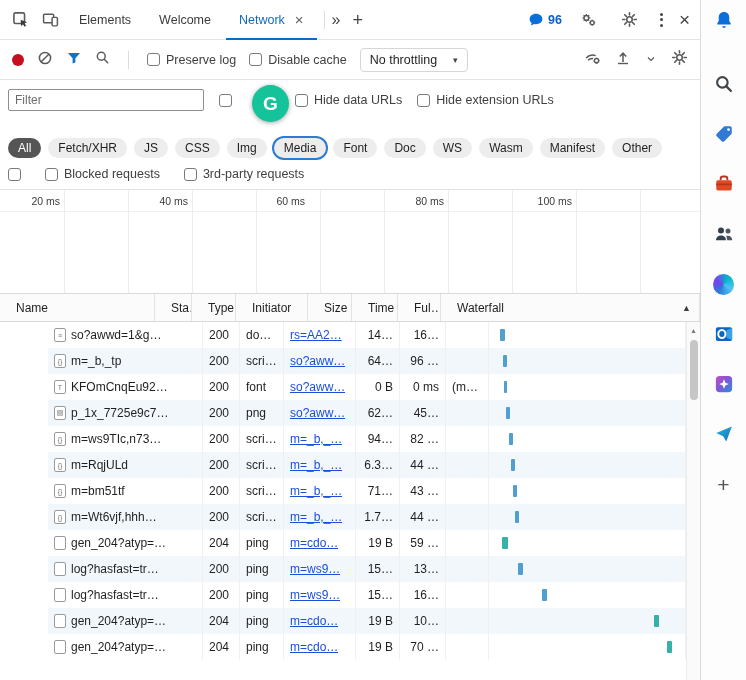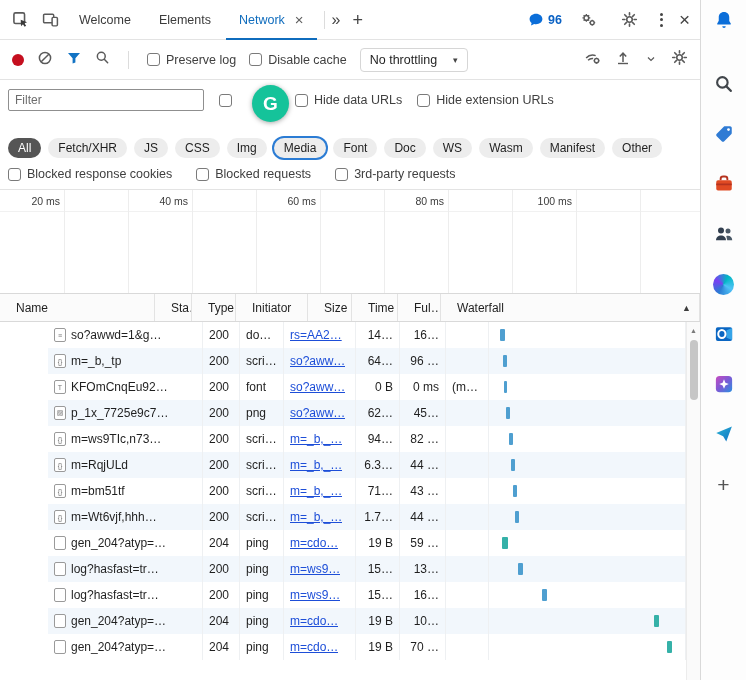--- a/index.html
+++ b/index.html
@@ -92,22 +92,22 @@
             <rect x="1.8" y="1.8" width="10" height="10" rx="1.5" fill="none" stroke="#5a5a5a" stroke-width="1.5"></rect>
             <path d="M8.2 8.2l6 2.3-2.5 1 1.6 2.4-1.4.9-1.6-2.4-1.8 2z" fill="#3b3b3b"></path>
           </svg>
       </span>
       <span class="ticon">
         <svg viewBox="0 0 16 16" width="17" height="17">
             <rect x="1.5" y="3" width="9.5" height="8" rx="1" fill="none" stroke="#5a5a5a" stroke-width="1.4"></rect>
             <rect x="9.5" y="6" width="5" height="8" rx="1" fill="#fff" stroke="#5a5a5a" stroke-width="1.4"></rect>
           </svg>
       </span>
+      <span class="tab">Elements</span>
       <span class="tab">Welcome</span>
-      <span class="tab">Elements</span>
       <span class="tab active">
           <span>Network</span>
           <span class="tclose">×</span>
         </span>
       <span class="vsep"></span>
       <span class="glyph">»</span>
       <span class="glyph" style="font-size:18px; margin-left:10px;">+</span>
 
       <span class="tb-right">
         <span class="badge96">
@@ -224,21 +224,20 @@
           <span class="type-btn">Font</span>
           <span class="type-btn">Doc</span>
           <span class="type-btn">WS</span>
           <span class="type-btn">Wasm</span>
           <span class="type-btn">Manifest</span>
           <span class="type-btn">Other</span>
         </div>
       <div class="frow3">
         <label class="chk">
           <span class="cb"></span>
-          <span>Blocked response cookies</span>
         </label>
         <label class="chk">
           <span class="cb"></span>
           <span>Blocked requests</span>
         </label>
         <label class="chk">
           <span class="cb"></span>
           <span>3rd-party requests</span>
         </label>
       </div>
@@ -251,21 +250,21 @@
         <div class="ov-line" style="left: 192px;"></div>
         <div class="ov-line" style="left: 256px;"></div>
         <div class="ov-line" style="left: 320px;"></div>
         <div class="ov-line" style="left: 384px;"></div>
         <div class="ov-line" style="left: 448px;"></div>
         <div class="ov-line" style="left: 512px;"></div>
         <div class="ov-line" style="left: 576px;"></div>
         <div class="ov-line" style="left: 640px;"></div>
         <span class="ov-label" style="left: 14px;">20 ms</span>
         <span class="ov-label" style="left: 142px;">40 ms</span>
-        <span class="ov-label" style="left: 270px;">60 ms</span>
+        <span class="ov-label" style="left: 259px;">60 ms</span>
         <span class="ov-label" style="left: 398px;">80 ms</span>
         <span class="ov-label" style="left: 526px;">100 ms</span>
       </div>
 
     <div class="grid-head">
       <div>Name</div>
       <div>Sta…</div>
       <div>Type</div>
       <div>Initiator</div>
       <div>Size</div>

